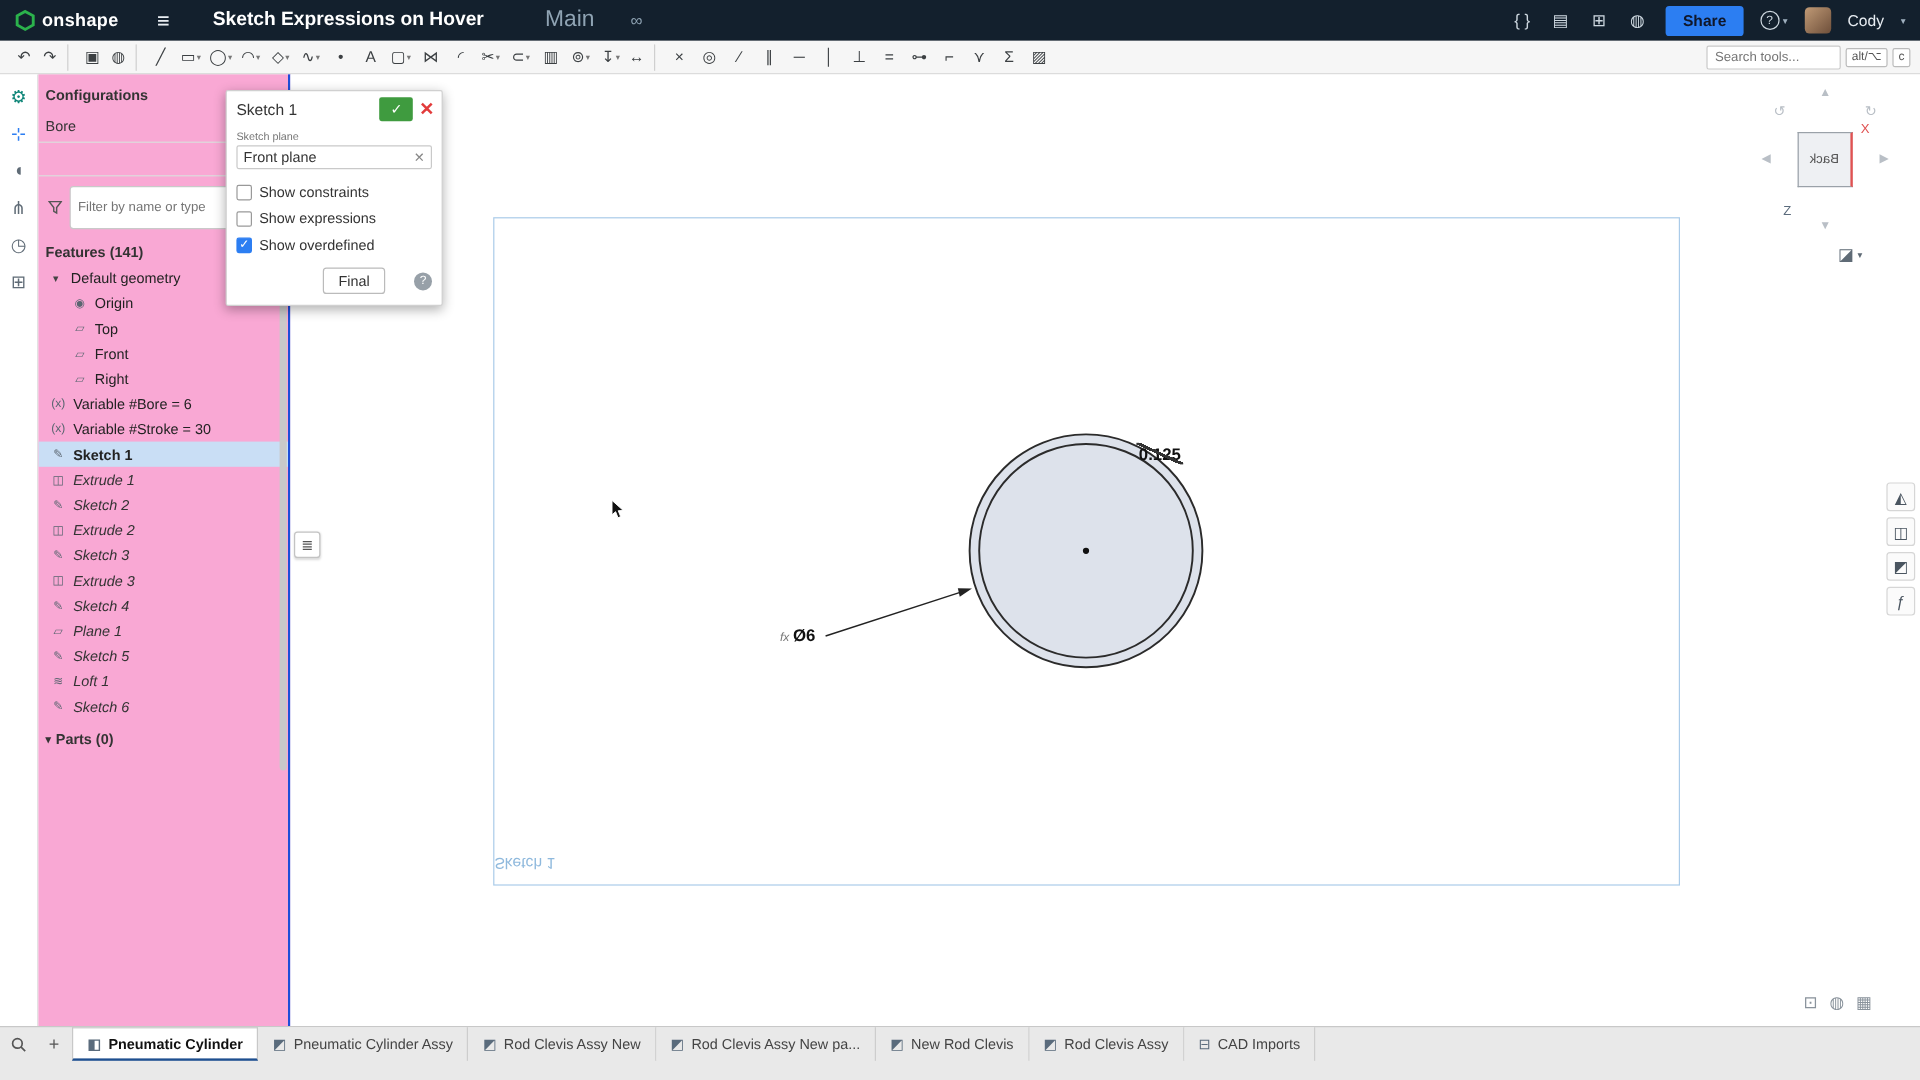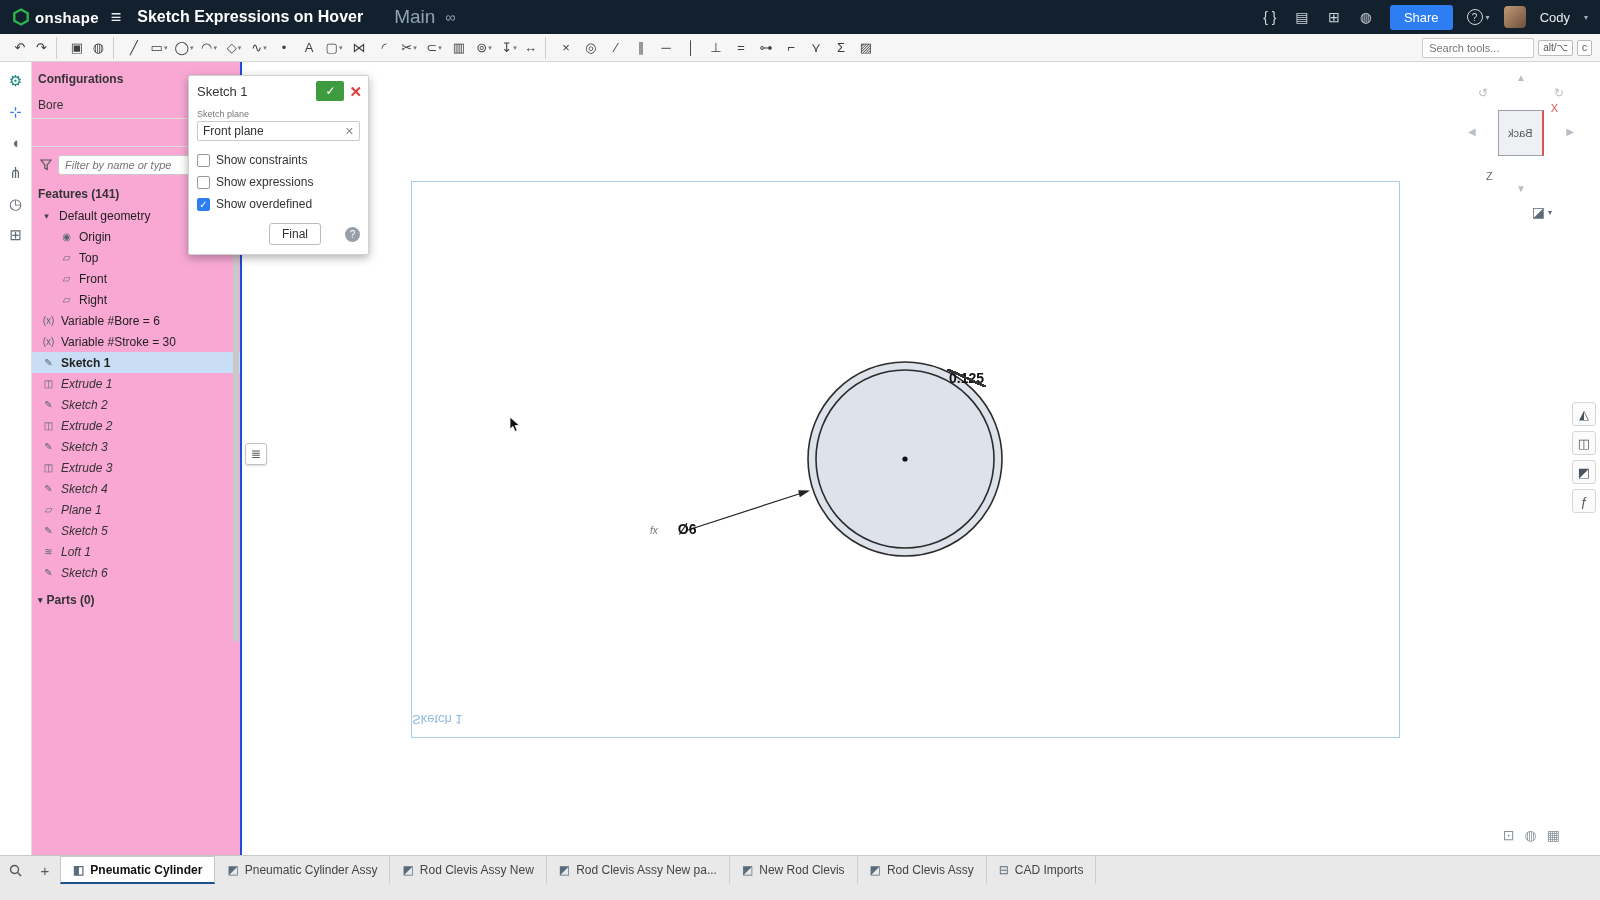--- a/index.html
+++ b/index.html
@@ -1,29 +1,29 @@
 <!DOCTYPE html>
 <html style="--accent: #2c7ef2; --topbar_bg: #13202d; --selected_row: #c9def5; --confirm_green: #3f9b3f; --cancel_red: #e23b3b; --plane_border: #aacbe9; --circle_fill: #dde2eb; --sketch_label_blue: #8fb9dd; --axis_red: #e05252; --tab_active_underline: #1e4f8f;"><head>
 <meta charset="utf-8">
 <style>
   * { box-sizing: border-box; margin: 0; padding: 0; }
   html,body { width:1600px; height:900px; overflow:hidden; }
   body { font-family:"Liberation Sans", sans-serif; position:relative; background:#fff; color:#222; }
 
   
-  .topbar { height:34px; background:var(--topbar_bg); display:flex; align-items:center; padding:16px 12px; gap:8px; }
+  .topbar { height:34px; background:var(--topbar_bg); display:flex; align-items:center; padding:16px 12px; gap:28px; }
   .logo { display:flex; align-items:center; gap:5px; cursor:pointer; }
   .logo-text { color:#fff; font-size:15px; font-weight:bold; letter-spacing:.3px; }
   .hamburger { color:#e8edf2; font-size:18px; margin:0 4px; cursor:pointer; }
   .doc-title { color:#fff; font-size:16px; font-weight:600; margin-left:4px; white-space:nowrap; }
   .workspace { color:#8fa3b3; font-size:19px; margin-left:23px; }
   .link-icon { color:#8fa3b3; font-size:14px; margin-left:2px; }
   .tb-right { margin-left:auto; display:flex; align-items:center; gap:14px; }
   .tb-ico { color:#cdd7df; font-size:14px; width:20px; text-align:center; cursor:pointer; }
-  .share-btn { background:var(--accent); color:#ffffff; font-size:13px; border:none; border-radius:3px; padding:5px 14px; cursor:pointer; }
+  .share-btn { background:var(--accent); color:#0f172a; font-size:13px; border:none; border-radius:3px; padding:5px 14px; cursor:pointer;font-weight:bold; }
   .help-wrap { display:flex; align-items:center; gap:3px; color:#cdd7df; }
   .help-circle { width:16px; height:16px; border:1px solid #cdd7df; border-radius:50%; font-size:10px; display:flex; align-items:center; justify-content:center; }
   .caret { font-size:8px; color:#9fb0bf; }
   .avatar { width:22px; height:22px; border-radius:4px; background:linear-gradient(135deg,#c09a76,#6e4f3a); }
   .user-name { color:#e8edf2; font-size:13px; }
 
   
   .toolbar { height:28px; background:#f6f6f6; border-bottom:1px solid #d5d5d5; display:flex; align-items:center; padding:0 8px; }
   .tbicons { display:flex; align-items:center; gap:1px; }
   .tbico { height:22px; min-width:24px; display:flex; align-items:center; justify-content:center; color:#3c4043; font-size:13px; border-radius:2px; cursor:pointer; padding:0 2px; }
@@ -40,40 +40,40 @@
   .railico { font-size:15px; color:#5f6b76; cursor:pointer; width:22px; text-align:center; }
   .railico.teal { color:#0d8577; }
   .railico.blue { color:var(--accent); }
 
   .sidebar { width:210px; background:#f9a8d4; border-right:2px solid #1d4ed8; position:relative; font-size:12px; overflow:hidden; }
   .sb-section-title { font-weight:bold; color:#333; padding:10px 0 0 6px; font-size:12px; }
   .config-name { color:#333; padding:12px 0 6px 6px; }
   .divider { border-bottom:1px solid #ddd; }
   .config-gap { height:27px; }
   .filter-row { display:flex; align-items:center; gap:6px; padding:8px 8px 6px 8px; }
-  .filter-row input { flex:1; height:20px; border:1px solid #c9c9c9; border-radius:3px; font-size:11px; font-style:italic; padding:0 6px; color:#444; font-family:inherit; }
+  .filter-row input { flex:1; height:36px; border:1px solid #c9c9c9; border-radius:3px; font-size:11px; padding:0 6px; color:#444; font-family:inherit; }
   .features-header { font-weight:bold; color:#333; padding:6px 0 4px 6px; }
   .trow { height:21px; display:flex; align-items:center; padding-left:8px; cursor:pointer; color:#222; }
   .trow .ticon { width:17px; font-size:10px; color:#5a6570; flex:none; text-align:center; margin-right:4px; }
   .trow .tlabel { font-size:12px; white-space:nowrap; }
   .trow.lvl1 { padding-left:26px; }
   .trow.group { padding-left:6px; }
   .trow.group .ticon { font-size:9px; color:#444; }
   .trow.italic .tlabel { font-style:italic; color:#333; }
   .trow.selected { background:var(--selected_row); }
   .trow.selected .tlabel { font-weight:bold; }
   .parts-row { display:flex; align-items:center; gap:4px; padding:10px 0 0 6px; font-weight:bold; color:#333; cursor:pointer; }
   .parts-row .chev { font-size:9px; }
   .fl-scroll { position:absolute; right:1px; top:150px; width:6px; height:430px; background:#c9c9c9; border-radius:3px; }
 
   
   .canvas { position:relative; flex:1; background:#fff; overflow:hidden; }
   .plane-rect { position:absolute; left:169px; top:119px; width:989px; height:557px; border:1px solid var(--plane_border); }
   .sketch-svg { position:absolute; left:0; top:0; }
-  .dim-label { position:absolute; left:408px; top:459px; display:flex; align-items:baseline; gap:20px; }
+  .dim-label { position:absolute; left:408px; top:459px; display:flex; align-items:baseline; gap:3px; }
   .dim-fx { font-style:italic; font-size:10px; color:#777; }
   .dim-val { font-weight:bold; font-size:14px; color:#111; }
   .expr-label { position:absolute; left:705px; top:307px; font-weight:bold; font-size:14px; color:#111; padding:1px 2px; }
   .expr-label::after { content:""; position:absolute; inset:0; background:linear-gradient(to top right, transparent 46%, #333 46%, #333 54%, transparent 54%); }
   .sketch-name-label { position:absolute; left:170px; top:650px; font-size:13px; color:var(--sketch_label_blue); transform:scaleY(-1); }
   .cursor-arrow { position:absolute; left:267px; top:355px; }
 
   .rollback-handle { position:absolute; left:3px; top:381px; width:22px; height:22px; background:#fff; border:1px solid #c3c3c3; border-radius:3px; box-shadow:0 1px 2px rgba(0,0,0,.15); display:flex; align-items:center; justify-content:center; color:#555; font-size:12px; cursor:pointer; }
 
   

